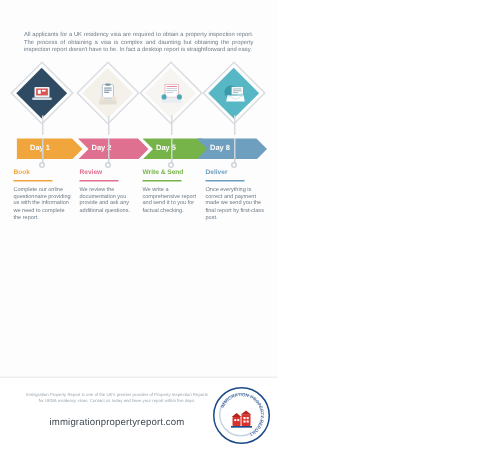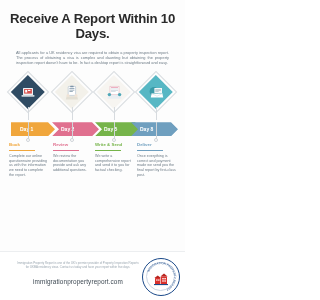--- a/index.html
+++ b/index.html
@@ -117,21 +117,20 @@
   .ring-txt{
     position:absolute;left:0;top:0;width:36px;height:36px;
   }
 </style>
 </head>
 <body>
 
 <div class="page">
 
   <div class="header">
-    <div class="title">Receive A Report Within 10 Days.</div>
     <div class="intro">All applicants for a UK residency visa are required to obtain a property inspection report. The process of obtaining a visa is complex and daunting but obtaining the property inspection report doesn't have to be. In fact a desktop report is straightforward and easy.</div>
   </div>
 
   <div class="icons">
 
     <div class="diamond" style="left:13px;">
       <div class="dia-outline"></div>
       <div class="dia-fill" style="background:#2f4b63;"></div>
       <div class="dia-ico">
         <svg width="16" height="13" viewBox="0 0 16 13">

